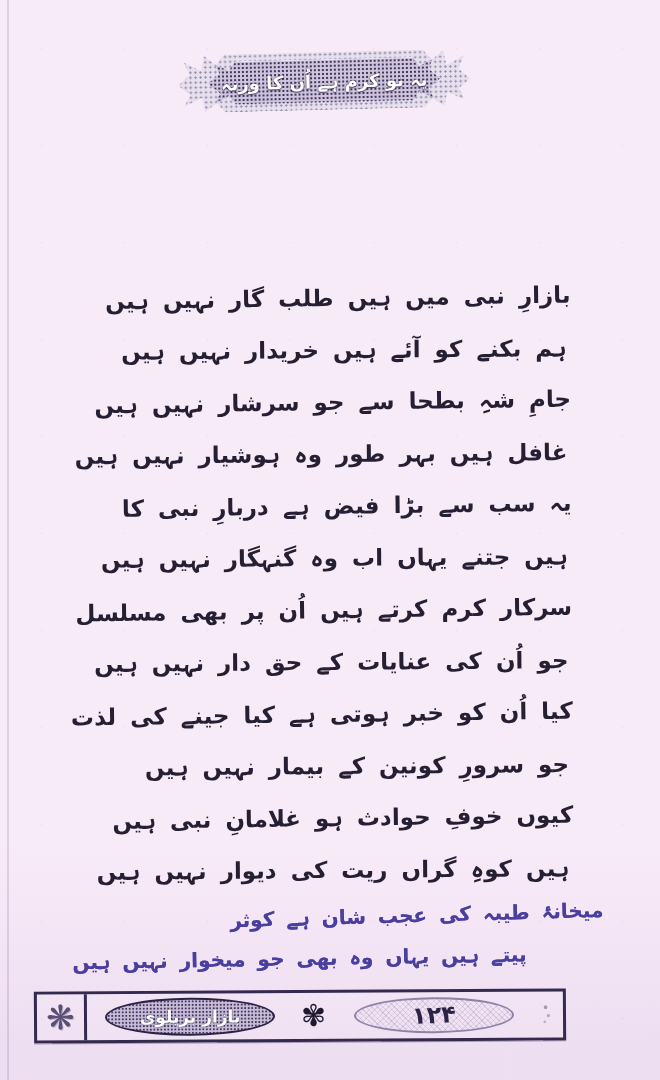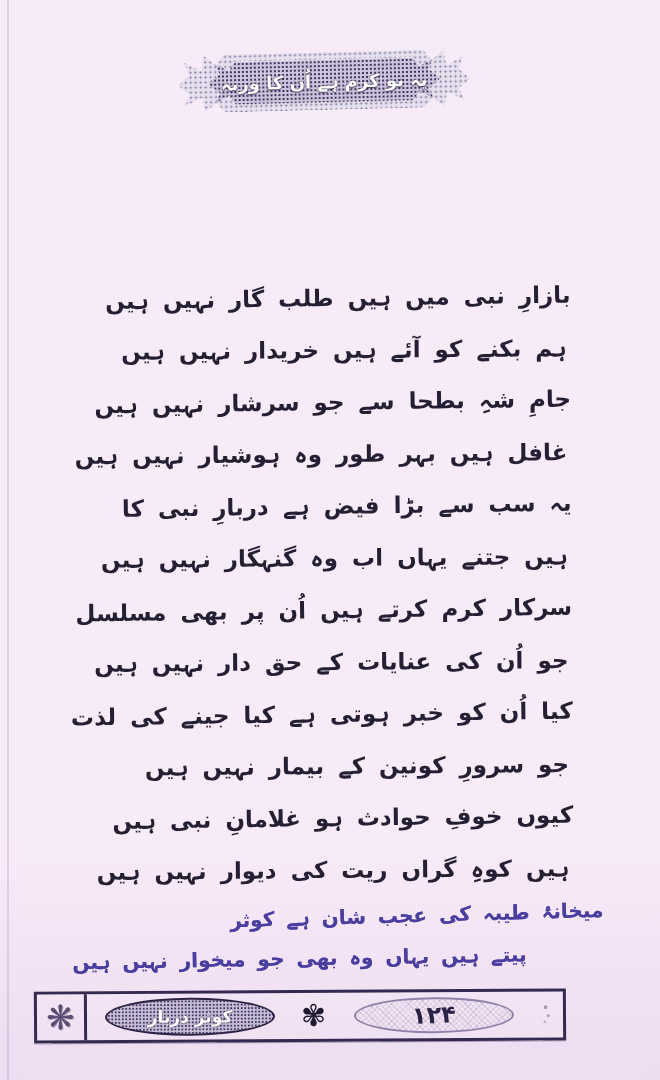--- a/index.html
+++ b/index.html
@@ -156,21 +156,21 @@
   <div class="handwritten" lang="ur" dir="rtl">
     <div class="hand-line">میخانۂ طیبہ کی عجب شان ہے کوثر</div>
     <div class="hand-line">پیتے ہیں یہاں وہ بھی جو میخوار نہیں ہیں</div>
   </div>
 
   <div class="footer-band">
     <div class="pinwheel-cell">
       <span class="pinwheel-glyph">❋</span>
     </div>
     <div class="author-oval">
-      <span class="author-name" lang="ur" dir="rtl">کوثر دربار</span>
+      <span class="author-name" lang="ur" dir="rtl">بازار بریلوی</span>
     </div>
     <span class="flower-glyph">✾</span>
     <div class="page-oval">
       <span class="page-number" lang="ur">۱۲۴</span>
     </div>
     <div class="smudge"></div>
   </div>
 </div>
 
 </body></html>

